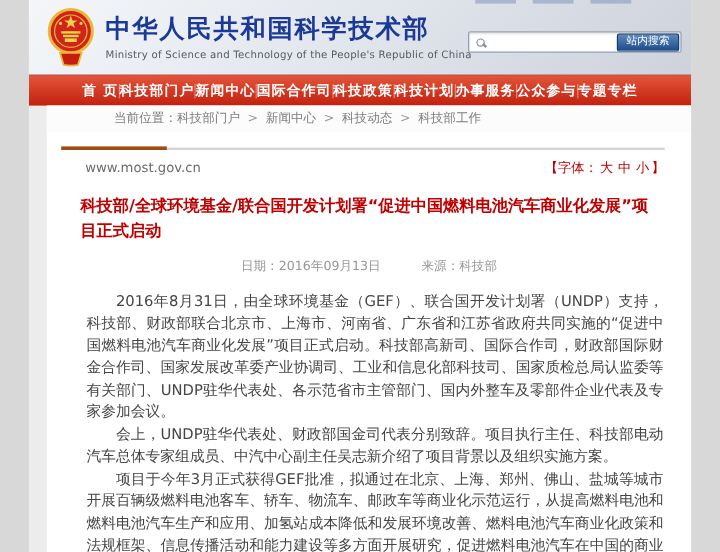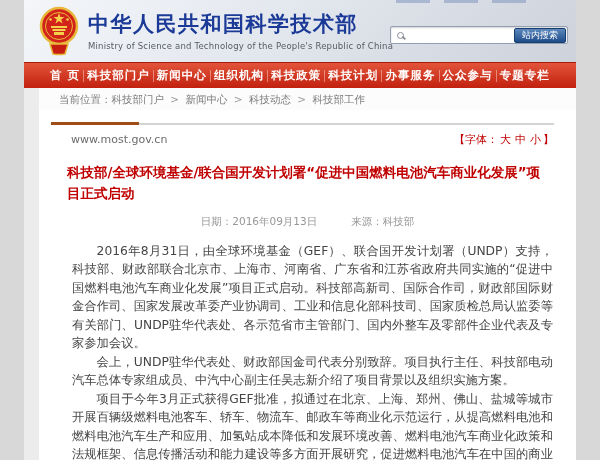--- a/index.html
+++ b/index.html
@@ -31,30 +31,30 @@
   .lens { width:7px; height:7px; border:1.5px solid #8a8f98; border-radius:50%; margin:0 4px 0 6px; position:relative; flex:0 0 auto; }
   .lens::after { content:""; position:absolute; width:4px; height:1.5px; background:#8a8f98; transform:rotate(45deg); right:-3px; bottom:-1px; }
   .search input { flex:1; min-width:0; border:none; outline:none; background:transparent; font-size:10px; height:14px; font-family:inherit; }
   .search-btn {
     flex:0 0 auto; width:52px; height:15px; margin-right:1px; padding:0;
     background:linear-gradient(#5d88bd,#1e4c89); border:1px solid #173e70; border-radius:2px;
     color:#fff; font-size:9px; line-height:13px; cursor:pointer; font-family:inherit;
   }
   
   .mainnav {
-    height:26px; display:flex; align-items:center; justify-content:space-between;
+    height:26px; display:flex; align-items:center; justify-content:center;
     padding:0 26px;
     background:linear-gradient(var(--nav-red-light,#e2543a),var(--nav-red,#c2210f));
     border-top:1px solid #a81a0a;
   }
   .nav-item { color:#fff; font-weight:bold; font-size:11.5px; letter-spacing:1px; white-space:nowrap; cursor:pointer; }
   .nav-sep { width:1px; height:12px; background:rgba(255,230,225,.45); }
   
   .lower { margin-left:15px; background:#fff; height:372px; }
-  .breadcrumb { height:22px; line-height:22px; font-size:10.5px; color:#7c7c7c; padding-left:20px; background:#fcfcfc; white-space:nowrap; }
+  .breadcrumb { height:22px; line-height:22px; font-size:10.5px; color:#7c7c7c; padding-left:56px; background:#fcfcfc; white-space:nowrap; }
   .bc-item { color:#7c7c7c; cursor:pointer; }
   .bc-sep { color:#9a9a9a; margin:0 3px; }
   .divider { position:relative; margin:13px 22px 0 12px; height:2px; background:#d4d4d4; }
   .divider .orange { position:absolute; left:0; top:-1px; height:3px; width:88px; background:var(--divider-orange,#a04c16); }
   .meta-row { display:flex; justify-content:space-between; align-items:baseline; padding:7px 22px 0 32px; }
   .site-url { font-size:11px; color:#6b6b6b; }
   .fontsize { font-size:11px; color:var(--article-red,#c00000); white-space:nowrap; }
   .fs-opt { cursor:pointer; margin:0 2px; }
   .article-title {
     margin:15px 28px 0; text-align:left;
@@ -103,21 +103,21 @@
     </div>
   </header>
 
   <nav class="mainnav">
       <span class="nav-item">首 页</span>
       <span class="nav-sep"></span>
       <span class="nav-item">科技部门户</span>
       <span class="nav-sep"></span>
       <span class="nav-item">新闻中心</span>
       <span class="nav-sep"></span>
-      <span class="nav-item">组织机构</span>
+      <span class="nav-item">国际合作司</span>
       <span class="nav-sep"></span>
       <span class="nav-item">科技政策</span>
       <span class="nav-sep"></span>
       <span class="nav-item">科技计划</span>
       <span class="nav-sep"></span>
       <span class="nav-item">办事服务</span>
       <span class="nav-sep"></span>
       <span class="nav-item">公众参与</span>
       <span class="nav-sep"></span>
       <span class="nav-item">专题专栏</span>

